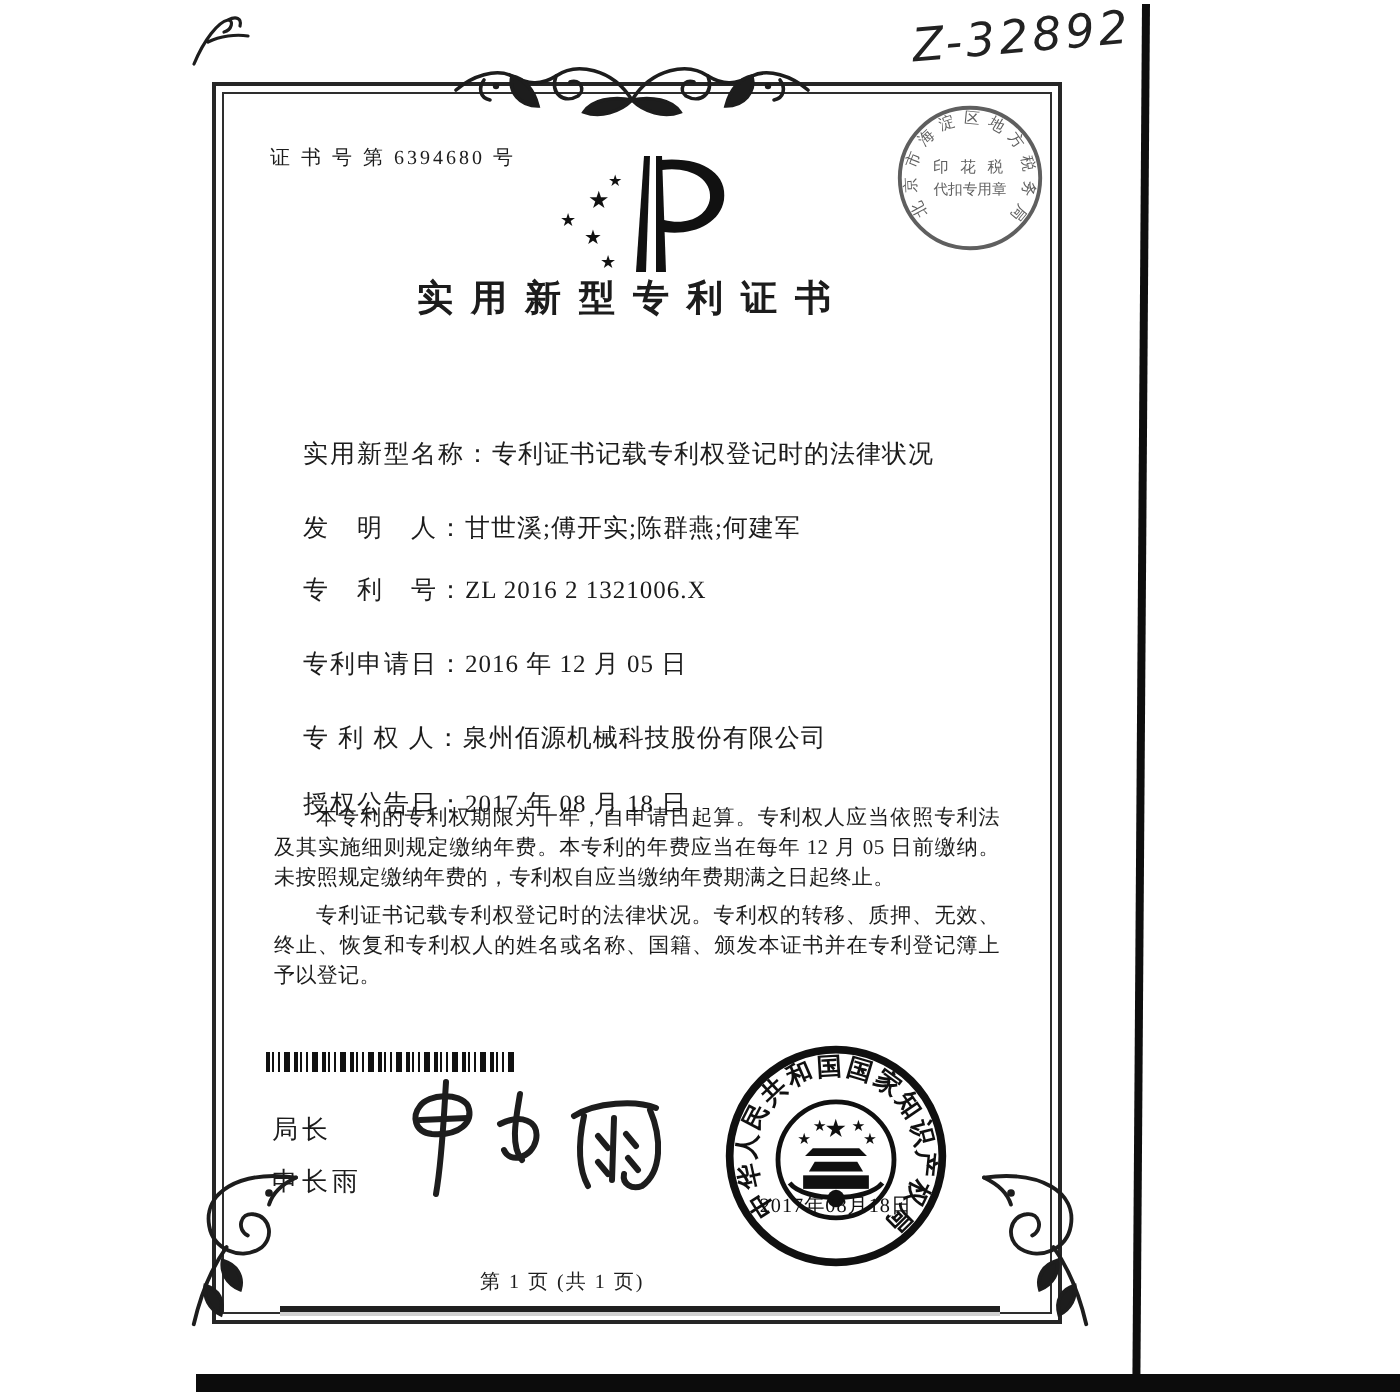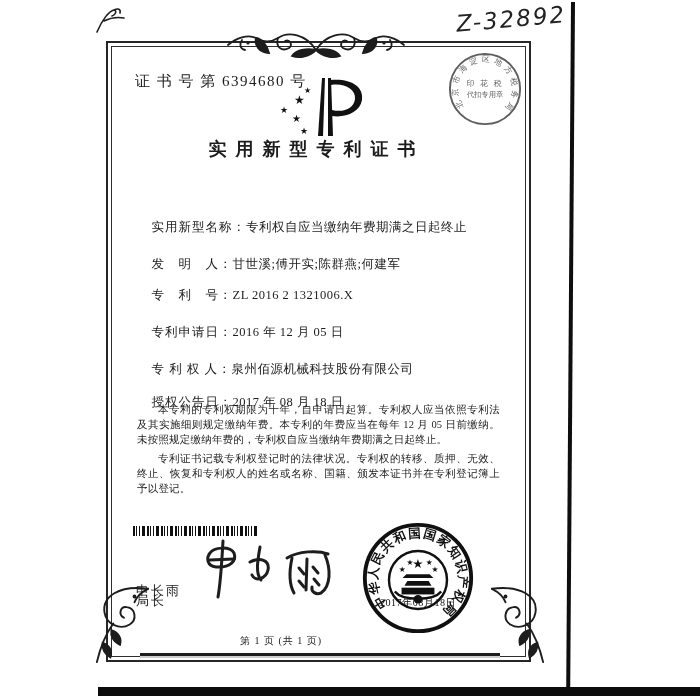--- a/index.html
+++ b/index.html
@@ -13,37 +13,37 @@
   #scan-bar-bottom{left:98px;top:687px;width:602px;height:9px;background:#0c0c0c;}
 
   
   #hand-number{left:456px;top:6px;font-family:"DejaVu Sans",sans-serif;font-style:italic;
                font-size:23px;font-weight:500;letter-spacing:2px;transform:rotate(-5deg);color:#222;}
 
   
   #cert-border{left:106px;top:41px;width:421px;height:617px;border:2px solid #262626;}
   #cert-border-inner{position:absolute;left:3px;top:3px;right:3px;bottom:3px;border:1px solid #2e2e2e;}
 
-  #cert-no{left:135px;top:72px;font-size:15px;letter-spacing:1.5px;}
+  #cert-no{left:135px;top:72px;font-size:10px;letter-spacing:1.5px;}
 
   #cert-title{left:106px;top:137px;width:421px;text-align:center;font-size:18px;font-weight:bold;
               letter-spacing:9px;}
 
   .field{left:137px;font-size:12.5px;letter-spacing:0.5px;white-space:pre;}
   .flabel{letter-spacing:1px;}
 
   #paragraphs{left:137px;top:402px;width:363px;font-size:10.5px;line-height:15.2px;
               letter-spacing:0.2px;text-align:justify;}
   #paragraphs p{margin:0 0 3px 0;text-indent:2em;}
 
   #barcode{left:133px;top:526px;width:125px;height:10px;
            background:repeating-linear-gradient(90deg,#111 0 2px,transparent 2px 3px,#111 3px 4px,
            transparent 4px 6px,#111 6px 7px,transparent 7px 9px,#111 9px 12px,transparent 12px 14px);}
 
-  #signer-title{left:136px;top:556px;font-size:13px;font-family:"Liberation Sans","DejaVu Sans",sans-serif;letter-spacing:2px;margin-top:36px;}
+  #signer-title{left:136px;top:556px;font-size:13px;font-family:"Liberation Sans","DejaVu Sans",sans-serif;letter-spacing:2px;}
   #signer-name{left:136px;top:582px;font-size:13px;font-family:"Liberation Sans","DejaVu Sans",sans-serif;letter-spacing:2px;}
 
   #footer{left:240px;top:634px;width:160px;text-align:left;font-size:10px;letter-spacing:1px;}
 
   #bottom-rule{left:140px;top:653px;width:360px;height:3px;background:#1f1f1f;box-shadow:0 2px 0 #cfcfcf;}
 
   svg{display:block;}
   .ink{stroke:#1d1d1d;fill:none;stroke-linecap:round;}
 </style>
 </head>
@@ -96,21 +96,21 @@
       <text x="30" y="58" font-size="9">★</text>
     </g>
     <path fill="#111" d="M52 2 L48 60 L53 60 L55 2 Z"></path>
     <path fill="#111" d="M58 2 L58 60 L63 60 L61 2 Z"></path>
     <path fill="#111" d="M60 4 C 80 2, 94 10, 92 24 C 90 36, 76 42, 62 40 L62 34 C 74 37, 84 32, 85 23 C 86 13, 74 7, 61 9 Z"></path>
   </svg>
 
   <div class="abs" id="cert-title">实用新型专利证书</div>
 
   <div class="abs field" style="top:204px">
-    <span class="flabel">实用新型名称：</span><span>专利权自应当缴纳年费期满之日起终止</span>
+    <span class="flabel">实用新型名称：</span><span>专利证书记载专利权登记时的法律状况</span>
   </div>
   <div class="abs field" style="top:241px">
     <span class="flabel">发　明　人：</span><span>甘世溪;傅开实;陈群燕;何建军</span>
   </div>
   <div class="abs field" style="top:272px">
     <span class="flabel">专　利　号：</span><span>ZL 2016 2 1321006.X</span>
   </div>
   <div class="abs field" style="top:309px">
     <span class="flabel">专利申请日：</span><span>2016 年 12 月 05 日</span>
   </div>

